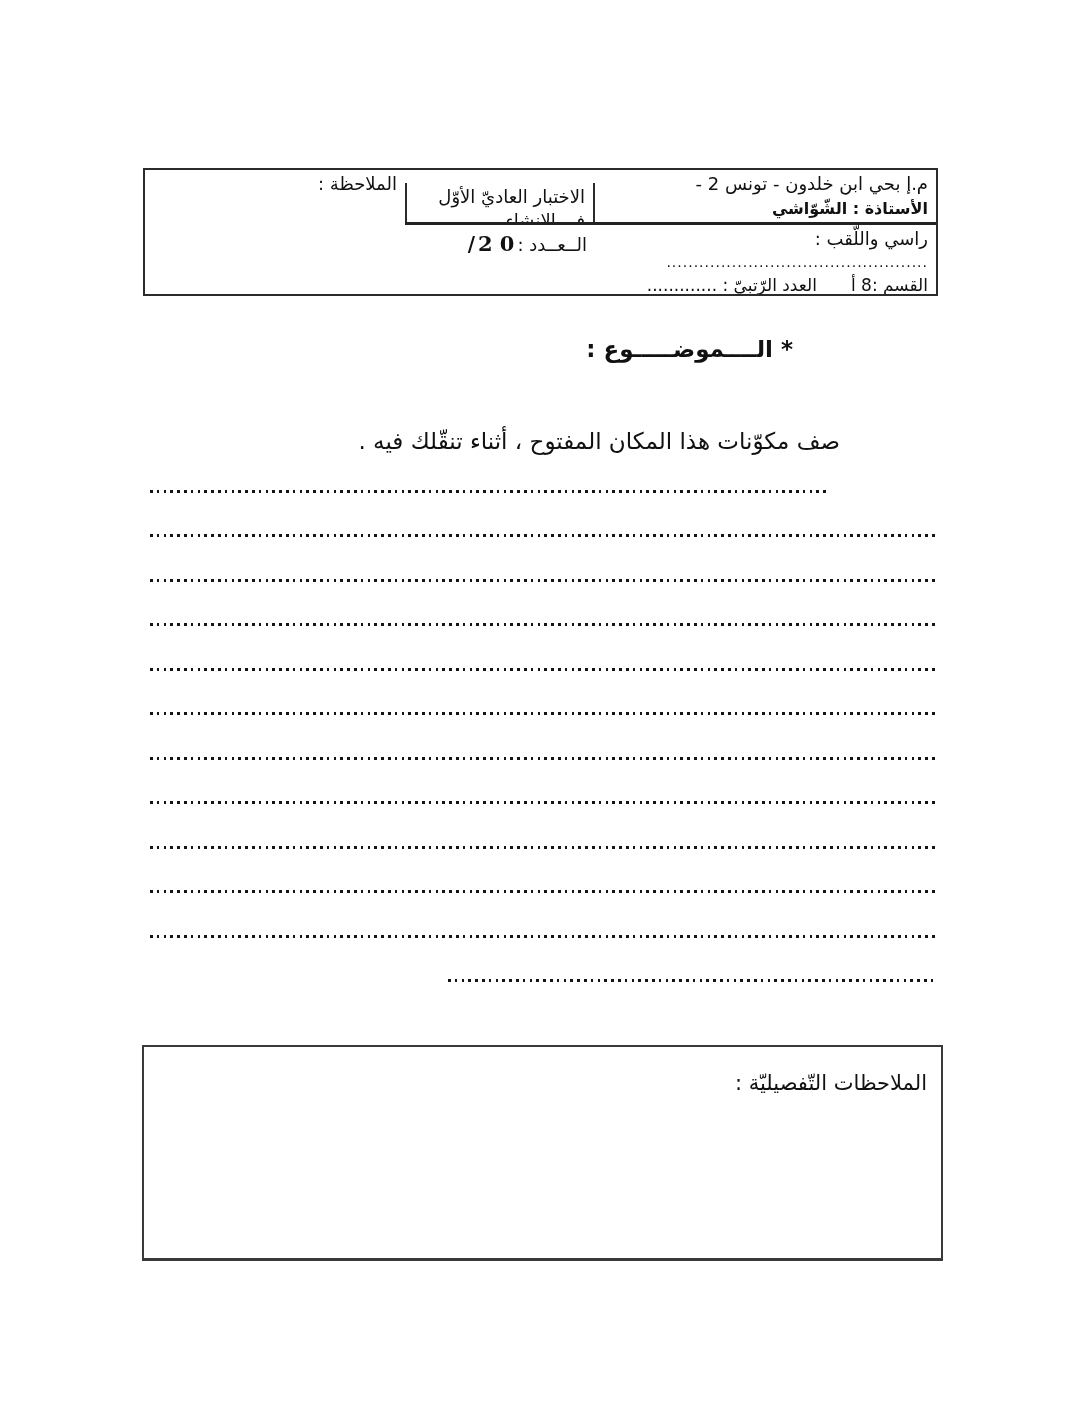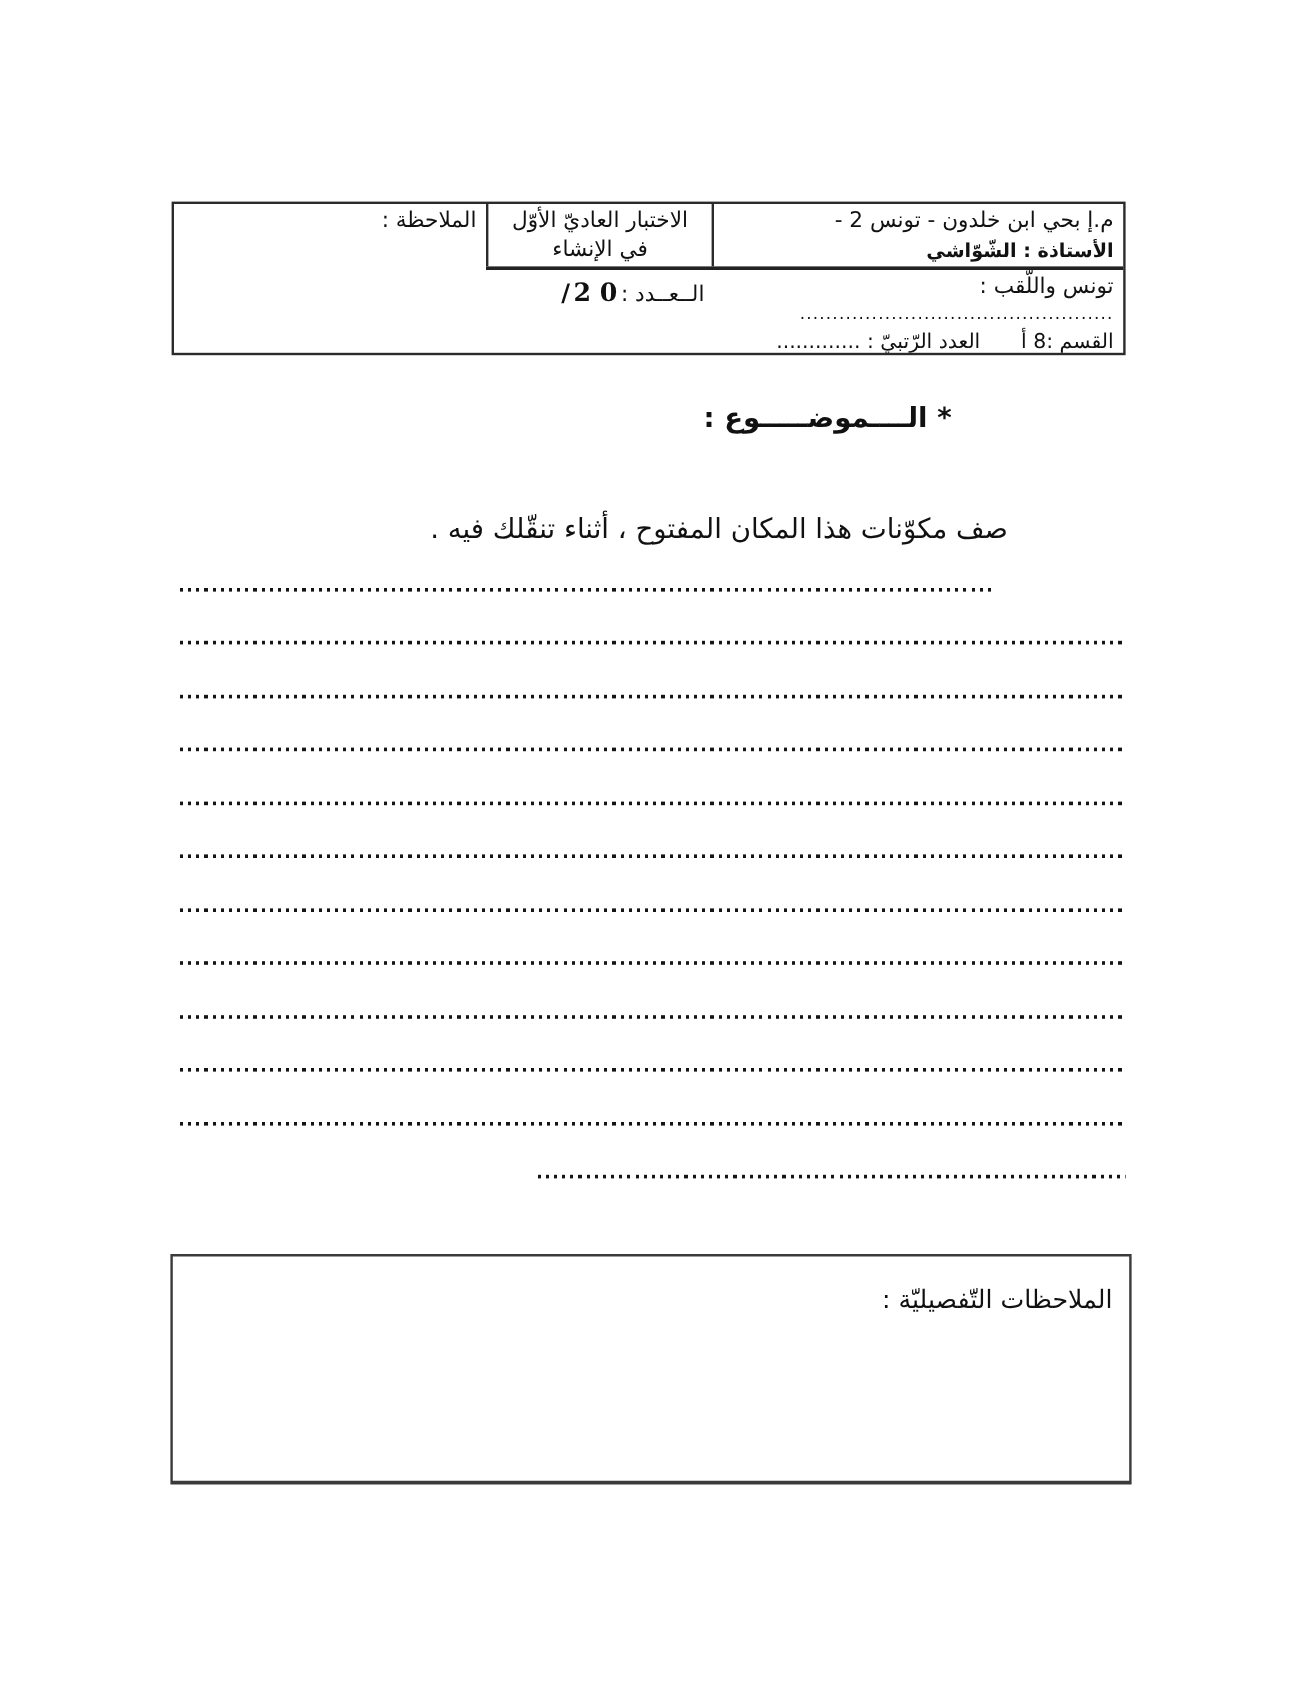--- a/index.html
+++ b/index.html
@@ -17,21 +17,21 @@
   .header-table {
     position:absolute; left:143px; top:168px;
     width:795px; height:128px;
     direction:rtl;
     display:grid;
     grid-template-columns:341px 190px 264px; 
     grid-template-rows:52px 72px;
     border:2px solid #2b2b2b;
   }
   .cell { padding:2px 8px; overflow:hidden; }
-  .cell.mid { border-left:2px solid #2b2b2b; border-right:2px solid #2b2b2b; text-align:center; }
+  .cell.mid { border-left:2px solid #2b2b2b; border-right:2px solid #2b2b2b; text-align:right;margin-top:13px; }
   .cell.row2 { border-top:3px solid #222; }
   .school-line { font-size:18px; line-height:24px; }
   .teacher-line { font-size:16px; font-weight:bold; line-height:26px; }
   .exam-line { font-size:18px; line-height:24px; }
   .label-line { font-size:18px; line-height:24px; }
   .name-dots { font-size:14px; letter-spacing:1px; line-height:22px; text-align:right; padding-left:50px; direction:ltr; }
   .bottom-line { font-size:17px; line-height:24px; display:flex; gap:34px; }
   .year-label { font-size:18px; line-height:26px; }
   .year-value { font-size:22px; font-family:"DejaVu Serif", serif; direction:ltr; unicode-bidi:embed; line-height:30px; }
   .score-line { font-size:18px; padding-top:4px; }
@@ -51,21 +51,21 @@
     direction:rtl; font-size:23px;
   }
   
   .dotline {
     position:absolute; height:3px;
     background:repeating-linear-gradient(to right, #141414 0px, #141414 2.6px, transparent 2.6px, transparent 6.8px);
   }
   
   .notes-box {
     position:absolute; left:142px; top:1045px;
-    width:801px; height:192px;
+    width:801px; height:216px;
     border:2px solid #3a3a3a;
     border-bottom-width:3px;
     direction:rtl;
     padding:24px 14px 0 14px;
   }
   .notes-label { font-size:21px; }
 </style>
 </head>
 <body>
 
@@ -79,21 +79,21 @@
     </div>
     <div class="cell mid">
       <div class="exam-line">الاختبار العاديّ الأوّل</div>
       <div class="exam-line">في الإنشاء</div>
     </div>
     <div class="cell">
       <div class="label-line">الملاحظة :</div>
     </div>
 
     <div class="cell row2">
-      <div class="label-line">تونس واللّقب :</div>
+      <div class="label-line">راسي واللّقب :</div>
       <div class="name-dots">................................................</div>
       <div class="bottom-line">
         <span>القسم :8 أ</span>
         <span>العدد الرّتبيّ : .............</span>
       </div>
     </div>
     <div class="cell row2">
       <div class="score-line">
         <span>الــعــدد :</span><span class="score-value">2 0</span><span class="score-slash">/</span>
       </div>

